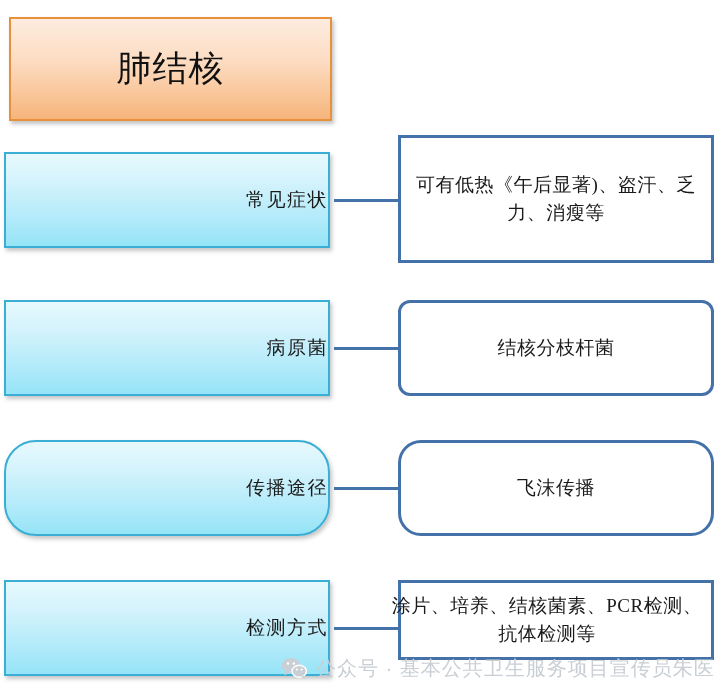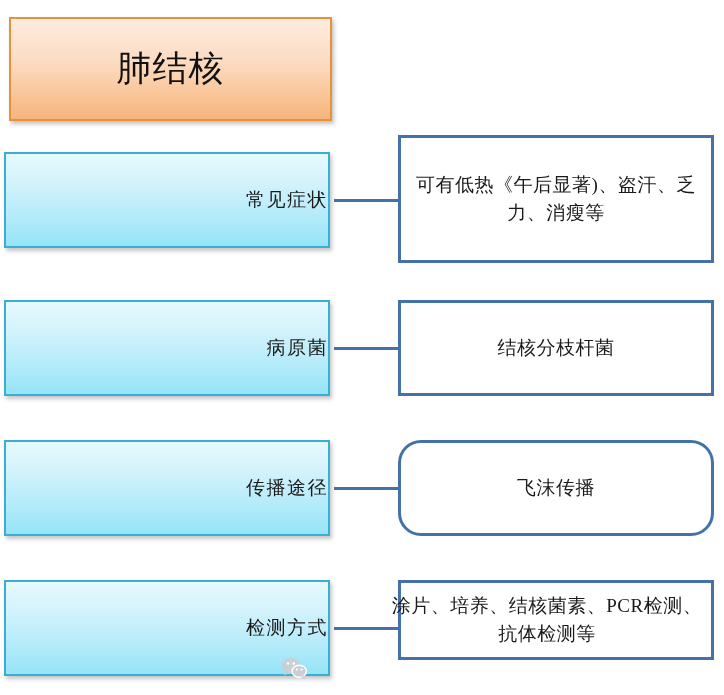--- a/index.html
+++ b/index.html
@@ -108,24 +108,24 @@
     background: #4472a8;
     z-index: 1;
   }
 
   
   #row-1 .cat-node    { top: 152px; height: 96px; }
   #row-1 .detail-node { top: 135px; height: 128px; }
   #row-1 .connector   { top: 199px; }
 
   #row-2 .cat-node    { top: 300px; height: 96px; }
-  #row-2 .detail-node { top: 300px; height: 96px; }
+  #row-2 .detail-node { top: 300px; height: 96px; border-radius: 12px; }
   #row-2 .connector   { top: 347px; }
 
-  #row-3 .cat-node    { top: 440px; height: 96px; }
+  #row-3 .cat-node    { top: 440px; height: 96px; border-radius: 32px; }
   #row-3 .detail-node { top: 440px; height: 96px; border-radius: 23px; }
   #row-3 .connector   { top: 487px; }
 
   #row-4 .cat-node    { top: 580px; height: 96px; }
   #row-4 .detail-node { top: 580px; height: 80px; }
   #row-4 .connector   { top: 627px; }
 
   
   .watermark {
     position: absolute;
@@ -207,15 +207,16 @@
         <ellipse cx="10" cy="10.5" rx="9.2" ry="7.6" fill="#c9cfd4"></ellipse>
         <polygon points="4.5,16.2 3.2,20.6 8.2,17.8" fill="#c9cfd4"></polygon>
         <ellipse cx="18.2" cy="16.2" rx="7.2" ry="6" fill="#c9cfd4" stroke="#ffffff" stroke-width="1.4"></ellipse>
         <polygon points="22.8,20.6 24.4,24.2 20.0,22.0" fill="#c9cfd4"></polygon>
         <circle cx="7.0" cy="8.6" r="1.25" fill="#ffffff"></circle>
         <circle cx="12.8" cy="8.6" r="1.25" fill="#ffffff"></circle>
         <circle cx="15.8" cy="14.6" r="1.05" fill="#ffffff"></circle>
         <circle cx="20.6" cy="14.6" r="1.05" fill="#ffffff"></circle>
       </svg>
     </span>
+    <span class="wm-text">公众号 · 基本公共卫生服务项目宣传员朱医</span>
   </div>
 
 </div>
 
 </body></html>

